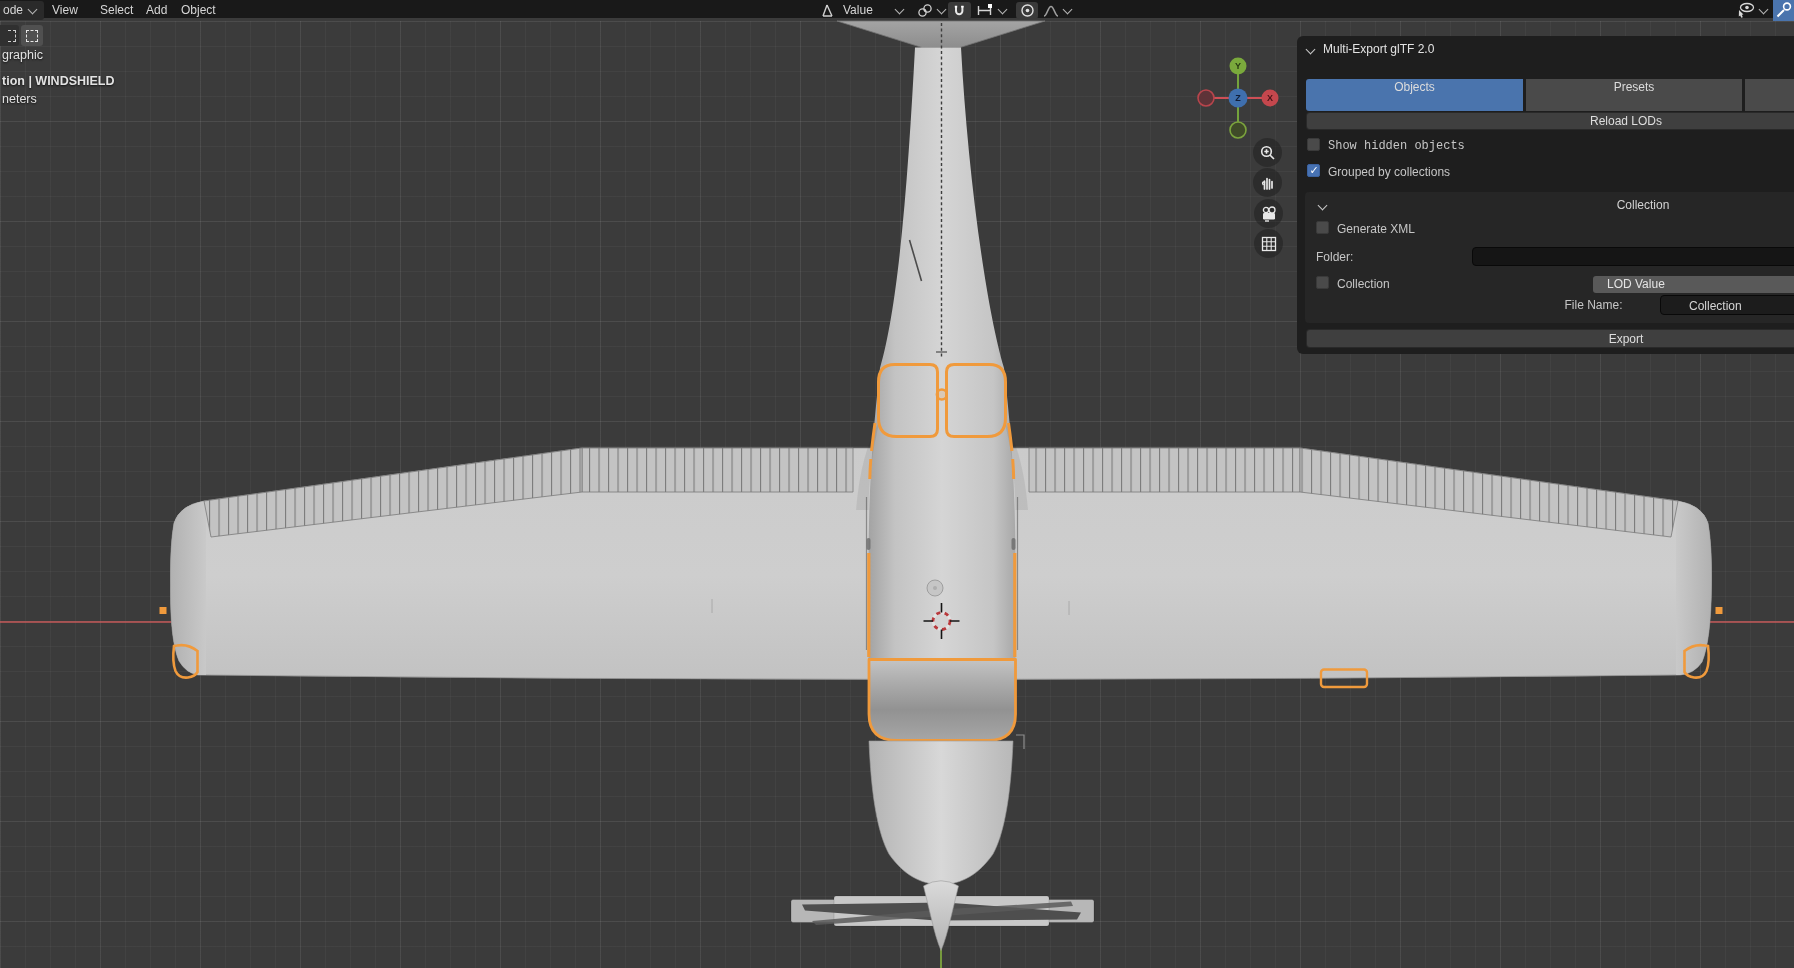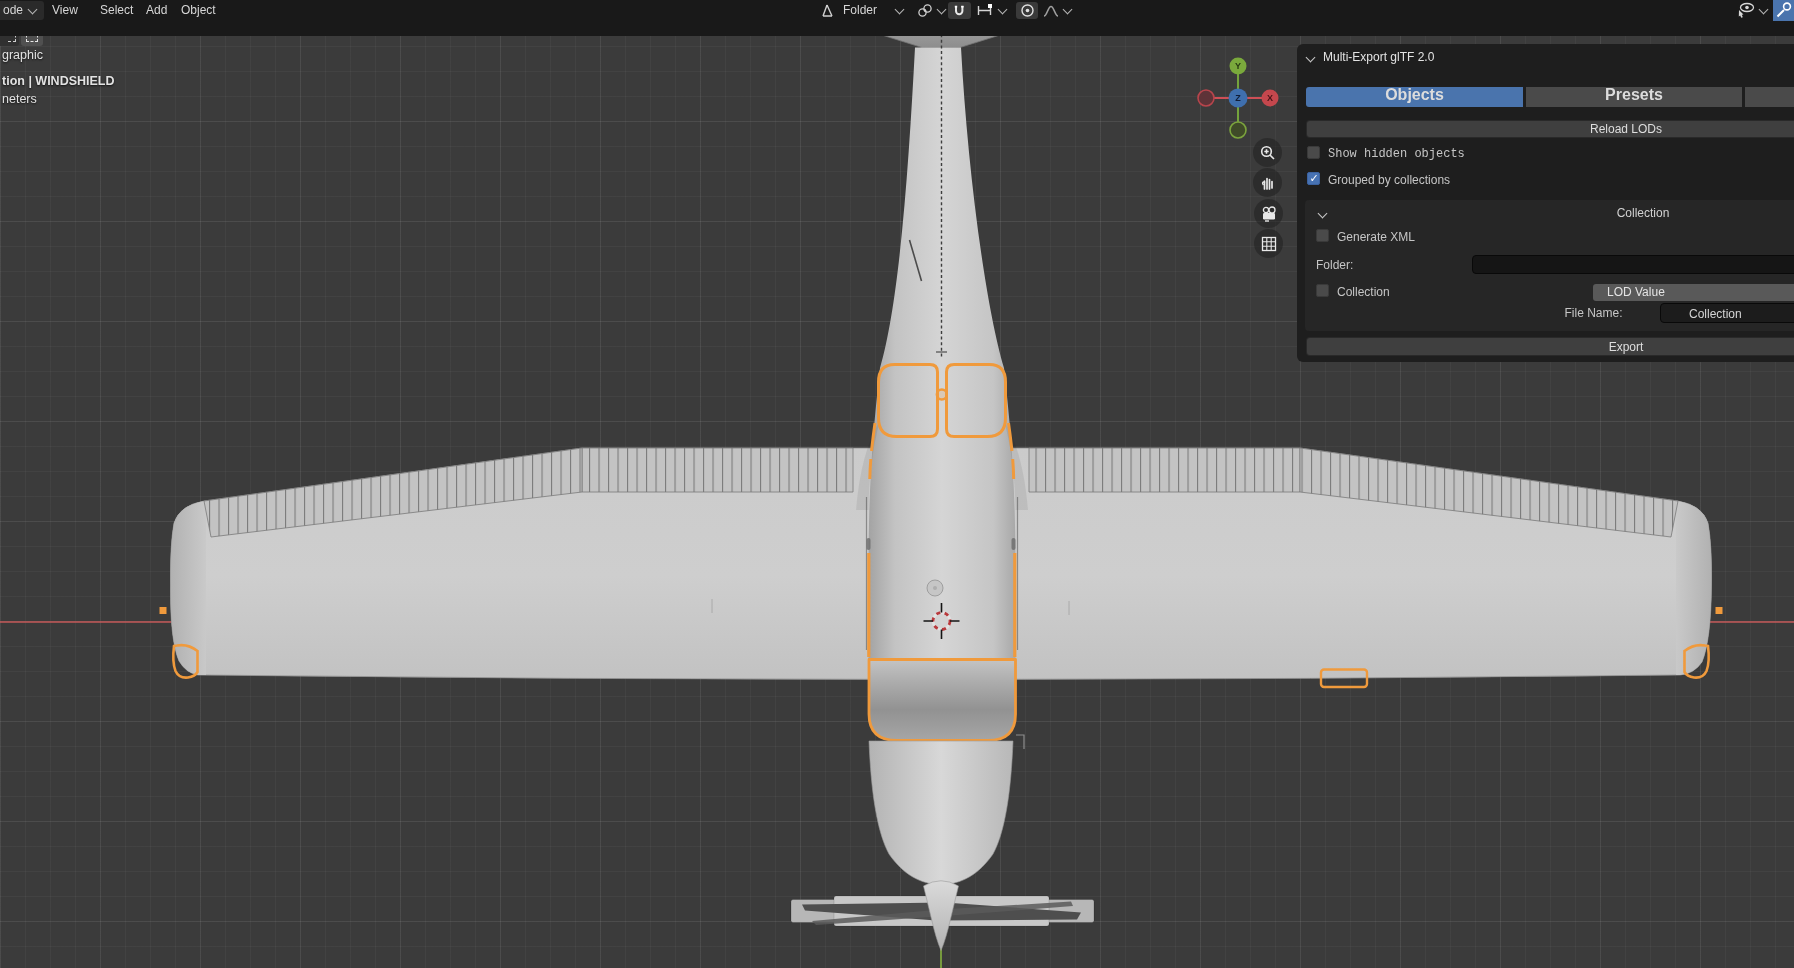--- a/index.html
+++ b/index.html
@@ -1,19 +1,19 @@
 <!DOCTYPE html>
 <html><head>
 <meta charset="utf-8">
 <style>
   html,body{margin:0;padding:0;background:#222;}
   .screen{position:relative;width:1794px;height:968px;overflow:hidden;
     font-family:"Liberation Sans","DejaVu Sans",sans-serif;background:#3b3b3b;}
   
-  .topbar{position:absolute;left:0;top:0;width:1794px;height:36px;background:#191919;z-index:30;}
+  .topbar{position:absolute;left:0;top:0;width:1794px;height:18px;background:#191919;z-index:30;}
   .menu-item{position:absolute;top:3px;font-size:12px;color:#d6d6d6;cursor:default;}
   .mode-bg{position:absolute;left:0;top:1px;width:44px;height:19px;background:#2a2a2a;border-radius:0 3px 3px 0;}
   .chev{position:absolute;width:6px;height:6px;border-right:1.5px solid #b5b5b5;border-bottom:1.5px solid #b5b5b5;transform:rotate(45deg);}
   .hbtn{position:absolute;top:2px;height:17px;background:#3a3a3a;border-radius:3px;}
   
   .viewport{position:absolute;left:0;top:21px;width:1794px;height:947px;background:#3b3b3b;
     background-image:
       repeating-linear-gradient(to right, rgba(255,255,255,0.05) 0 1px, transparent 1px 100px),
       repeating-linear-gradient(to bottom, rgba(255,255,255,0.05) 0 1px, transparent 1px 100px),
       repeating-linear-gradient(to right, rgba(255,255,255,0.035) 0 1px, transparent 1px 25px),
@@ -29,24 +29,24 @@
   .toolfrag{position:absolute;left:0;top:24px;width:45px;height:23px;z-index:10;}
   .tool-b1{position:absolute;left:0;top:1px;width:19px;height:21px;background:#303030;border-radius:0 3px 3px 0;}
   .tool-b2{position:absolute;left:21px;top:1px;width:22px;height:21px;background:#505050;border-radius:3px;}
   .dashed-sq{position:absolute;left:5px;top:5px;width:10px;height:10px;border:1px dashed #e6e6e6;}
   .dashed-sq-part{position:absolute;right:3px;top:5px;width:7px;height:10px;border:1px dashed #cfcfcf;border-left:none;}
   
   .gizmo{position:absolute;left:1196px;top:56px;z-index:10;}
   .vbtn{position:absolute;width:29px;height:29px;border-radius:50%;background:rgba(32,32,32,0.55);z-index:10;
     display:flex;align-items:center;justify-content:center;}
   
-  .panel{position:absolute;left:1297px;top:44px;width:497px;height:318px;background:rgba(29,29,29,0.97);
+  .panel{position:absolute;left:1297px;top:36px;width:497px;height:318px;background:rgba(29,29,29,0.97);
     border-radius:6px 0 0 6px;z-index:20;overflow:hidden;font-size:12px;color:#c9c9c9;}
   .panel .abs{position:absolute;}
-  .tab{position:absolute;top:43px;height:20px;line-height:16px;text-align:center;font-size:16px;color:#dcdcdc;font-weight:bold;}
+  .tab{position:absolute;top:43px;height:32px;line-height:16px;text-align:center;font-size:12px;color:#dcdcdc;}
   .tab.blue{background:#4a74ad;border-radius:3px 0 0 3px;}
   .tab.gray{background:#4a4a4a;}
   .pbtn{position:absolute;background:#3f3f3f;border-radius:4px;color:#dedede;text-align:center;
     border:1px solid rgba(0,0,0,0.35);box-sizing:border-box;}
   .cbox{position:absolute;width:13px;height:13px;background:#4a4a4a;border-radius:2px;border:1px solid #3a3a3a;box-sizing:border-box;}
   .cbox.checked{background:#4772b3;border-color:#3b62a0;}
   .cbox.checked::after{content:"✓";position:absolute;left:1.5px;top:-1px;font-size:11px;color:#fff;}
   .sub-box{position:absolute;left:8px;top:156px;width:644px;height:131px;background:#262626;border-radius:4px;}
   .pinput{position:absolute;background:#151515;border:1px solid #090909;border-radius:4px;box-sizing:border-box;color:#d5d5d5;}
   .plabel{position:absolute;color:#c6c6c6;}
@@ -182,21 +182,21 @@
     <span class="menu-item" style="left:3px;">ode</span>
     <span class="chev" style="left:29px;top:6px;"></span>
     <span class="menu-item" style="left:52px;">View</span>
     <span class="menu-item" style="left:100px;">Select</span>
     <span class="menu-item" style="left:146px;">Add</span>
     <span class="menu-item" style="left:181px;">Object</span>
 
     <svg style="position:absolute;left:820px;top:3px;" width="15" height="15">
       <path d="M3,13 L7,2 M7,2 L12,13 M3,13 L12,13" stroke="#cfcfcf" stroke-width="1.4" fill="none"></path>
     </svg>
-    <span class="menu-item" style="left:843px;">Folder</span>
+    <span class="menu-item" style="left:843px;">Value</span>
     <span class="chev" style="left:896px;top:6px;"></span>
 
     <svg style="position:absolute;left:917px;top:3px;" width="16" height="15">
       <circle cx="5.5" cy="9.5" r="3.6" stroke="#cfcfcf" fill="none" stroke-width="1.3"></circle>
       <circle cx="10.5" cy="5.5" r="3.6" stroke="#cfcfcf" fill="none" stroke-width="1.3"></circle>
       <circle cx="8" cy="7.5" r="1.2" fill="#cfcfcf"></circle>
     </svg>
     <span class="chev" style="left:938px;top:6px;"></span>
 
     <div class="hbtn" style="left:948px;width:23px;">

